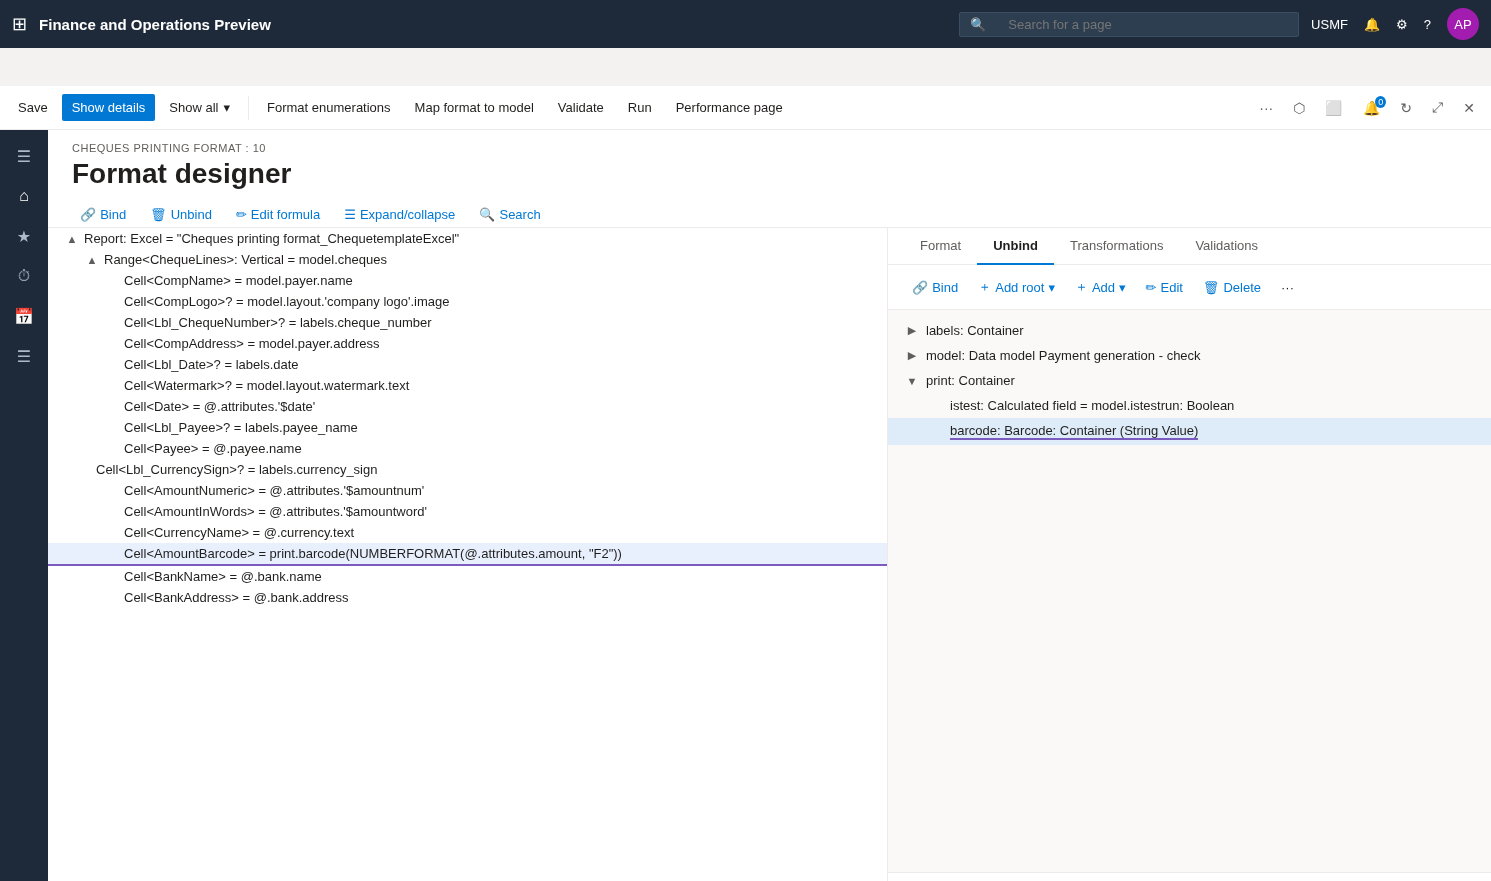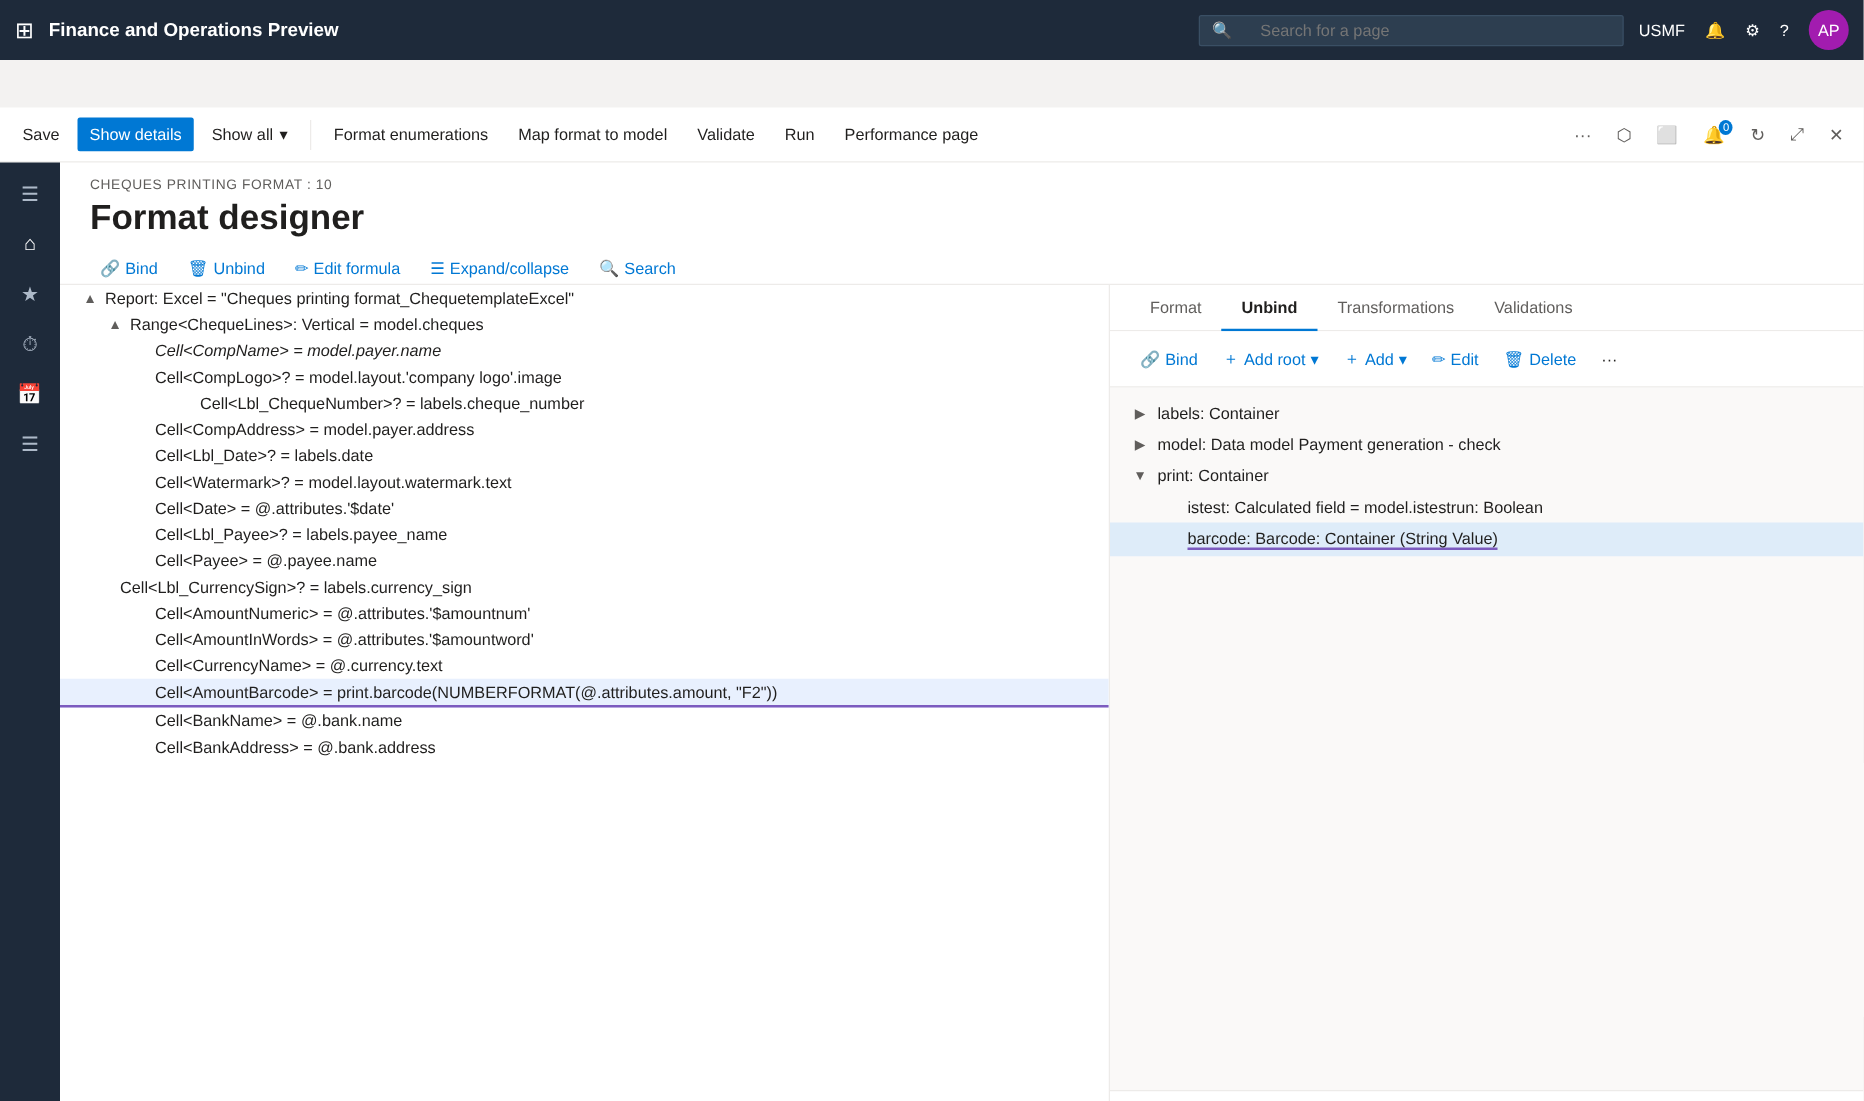--- a/index.html
+++ b/index.html
@@ -350,29 +350,29 @@
 
       <div class="left-panel" id="tree-panel">
       <div class="tree-item" style="padding-left: 16px;">
             <span class="tree-toggle" style="margin-right: 4px;">▲</span>
             <span class="tree-content">Report: Excel = "Cheques printing format_ChequetemplateExcel"</span>
           </div>
           <div class="tree-item" style="padding-left: 36px;">
             <span class="tree-toggle" style="margin-right: 4px;">▲</span>
             <span class="tree-content">Range&lt;ChequeLines&gt;: Vertical = model.cheques</span>
           </div>
-          <div class="tree-item" style="padding-left: 56px; font-style: italic;">
+          <div class="tree-item" style="padding-left: 56px;">
             <span class="tree-toggle" style="margin-right: 4px;"></span>
             <span class="tree-content">Cell&lt;CompName&gt; = model.payer.name</span>
           </div>
           <div class="tree-item" style="padding-left: 56px;">
             <span class="tree-toggle" style="margin-right: 4px;"></span>
             <span class="tree-content">Cell&lt;CompLogo&gt;? = model.layout.'company logo'.image</span>
           </div>
-          <div class="tree-item" style="padding-left: 56px; margin-left: 36px;">
+          <div class="tree-item" style="padding-left: 56px;">
             <span class="tree-toggle" style="margin-right: 4px;"></span>
             <span class="tree-content">Cell&lt;Lbl_ChequeNumber&gt;? = labels.cheque_number</span>
           </div>
           <div class="tree-item" style="padding-left: 56px;">
             <span class="tree-toggle" style="margin-right: 4px;"></span>
             <span class="tree-content">Cell&lt;CompAddress&gt; = model.payer.address</span>
           </div>
           <div class="tree-item" style="padding-left: 56px;">
             <span class="tree-toggle" style="margin-right: 4px;"></span>
             <span class="tree-content">Cell&lt;Lbl_Date&gt;? = labels.date</span>

